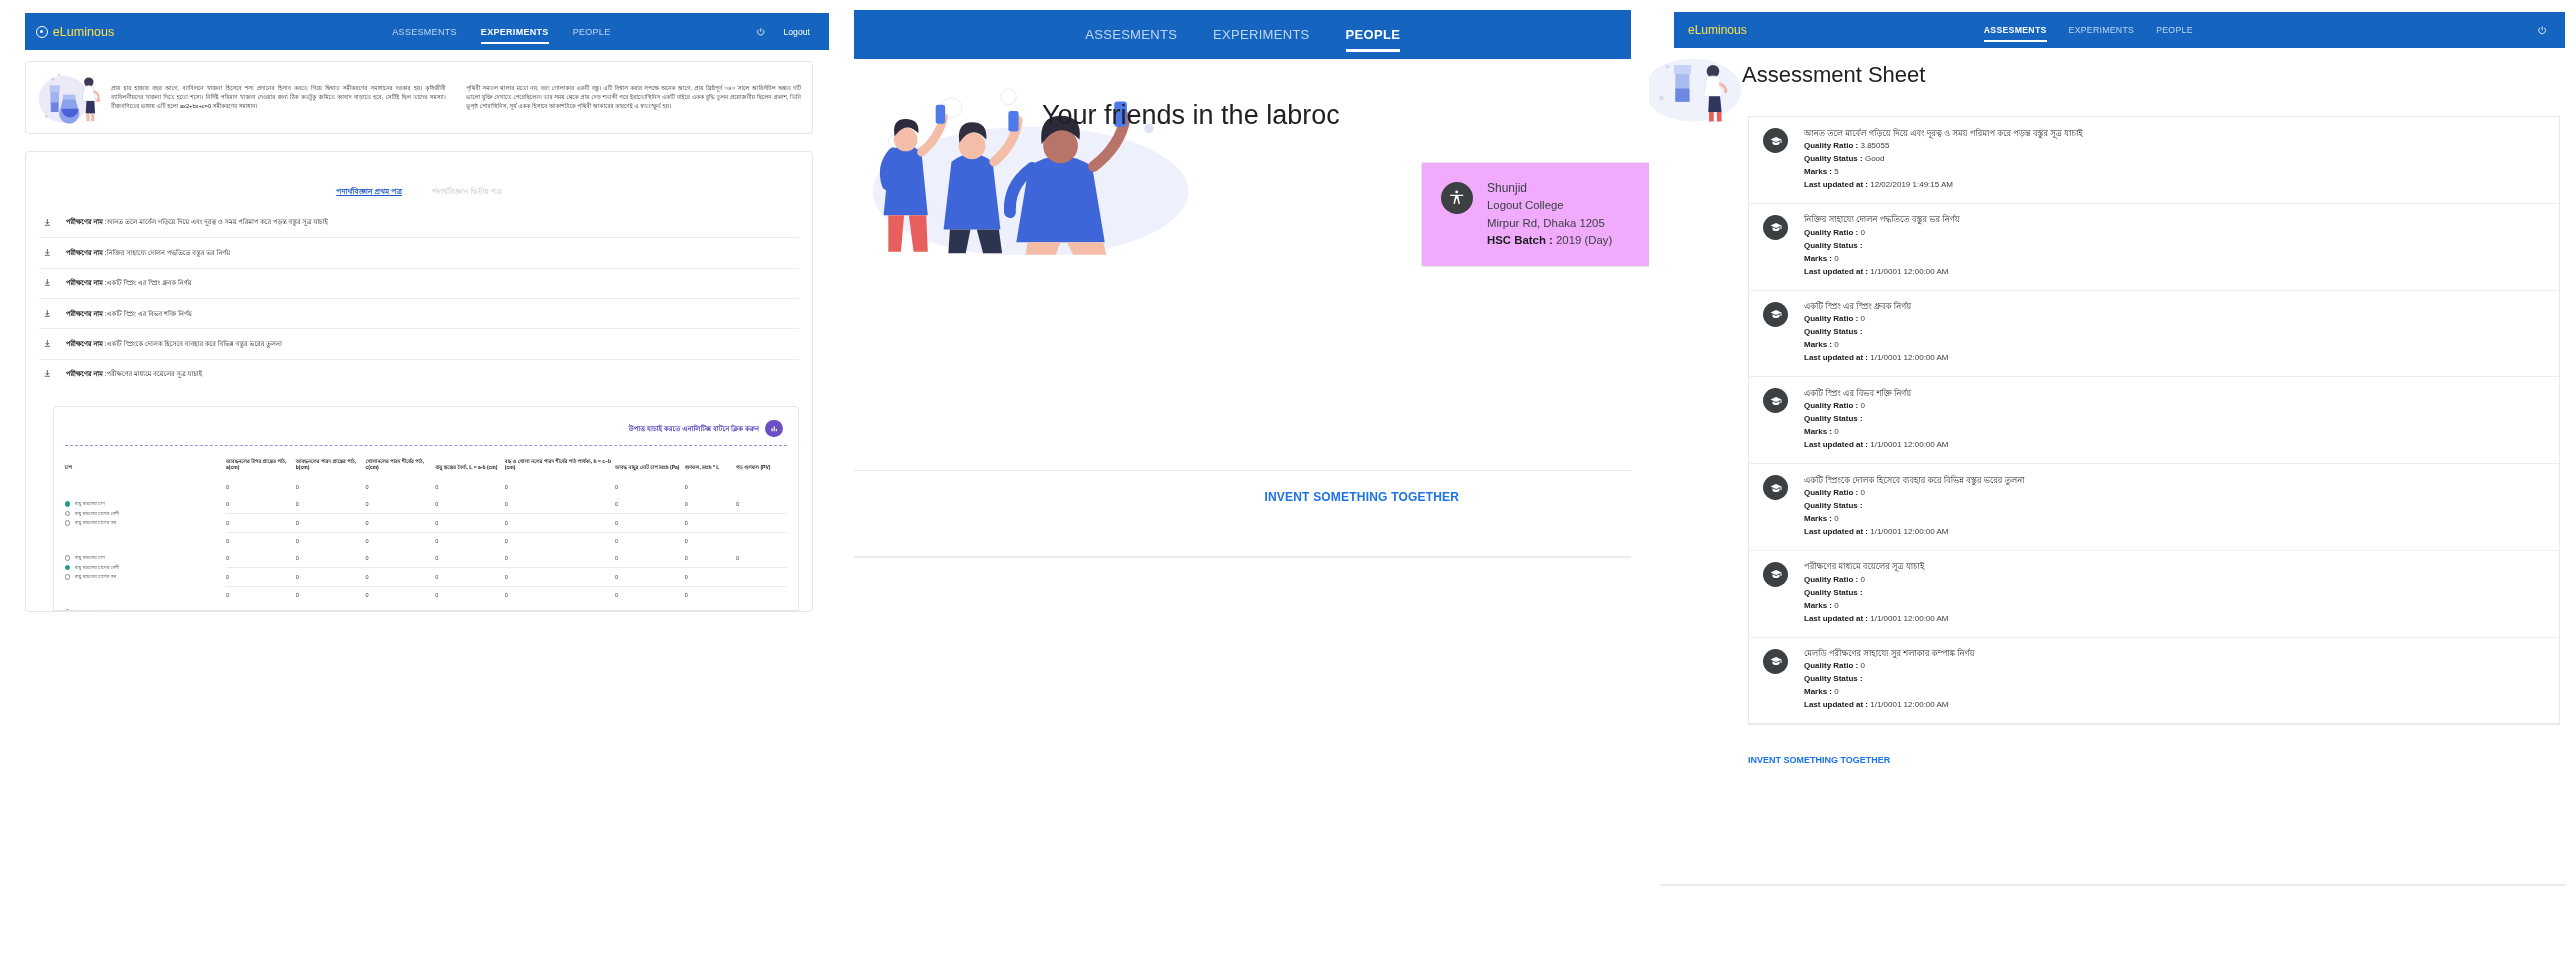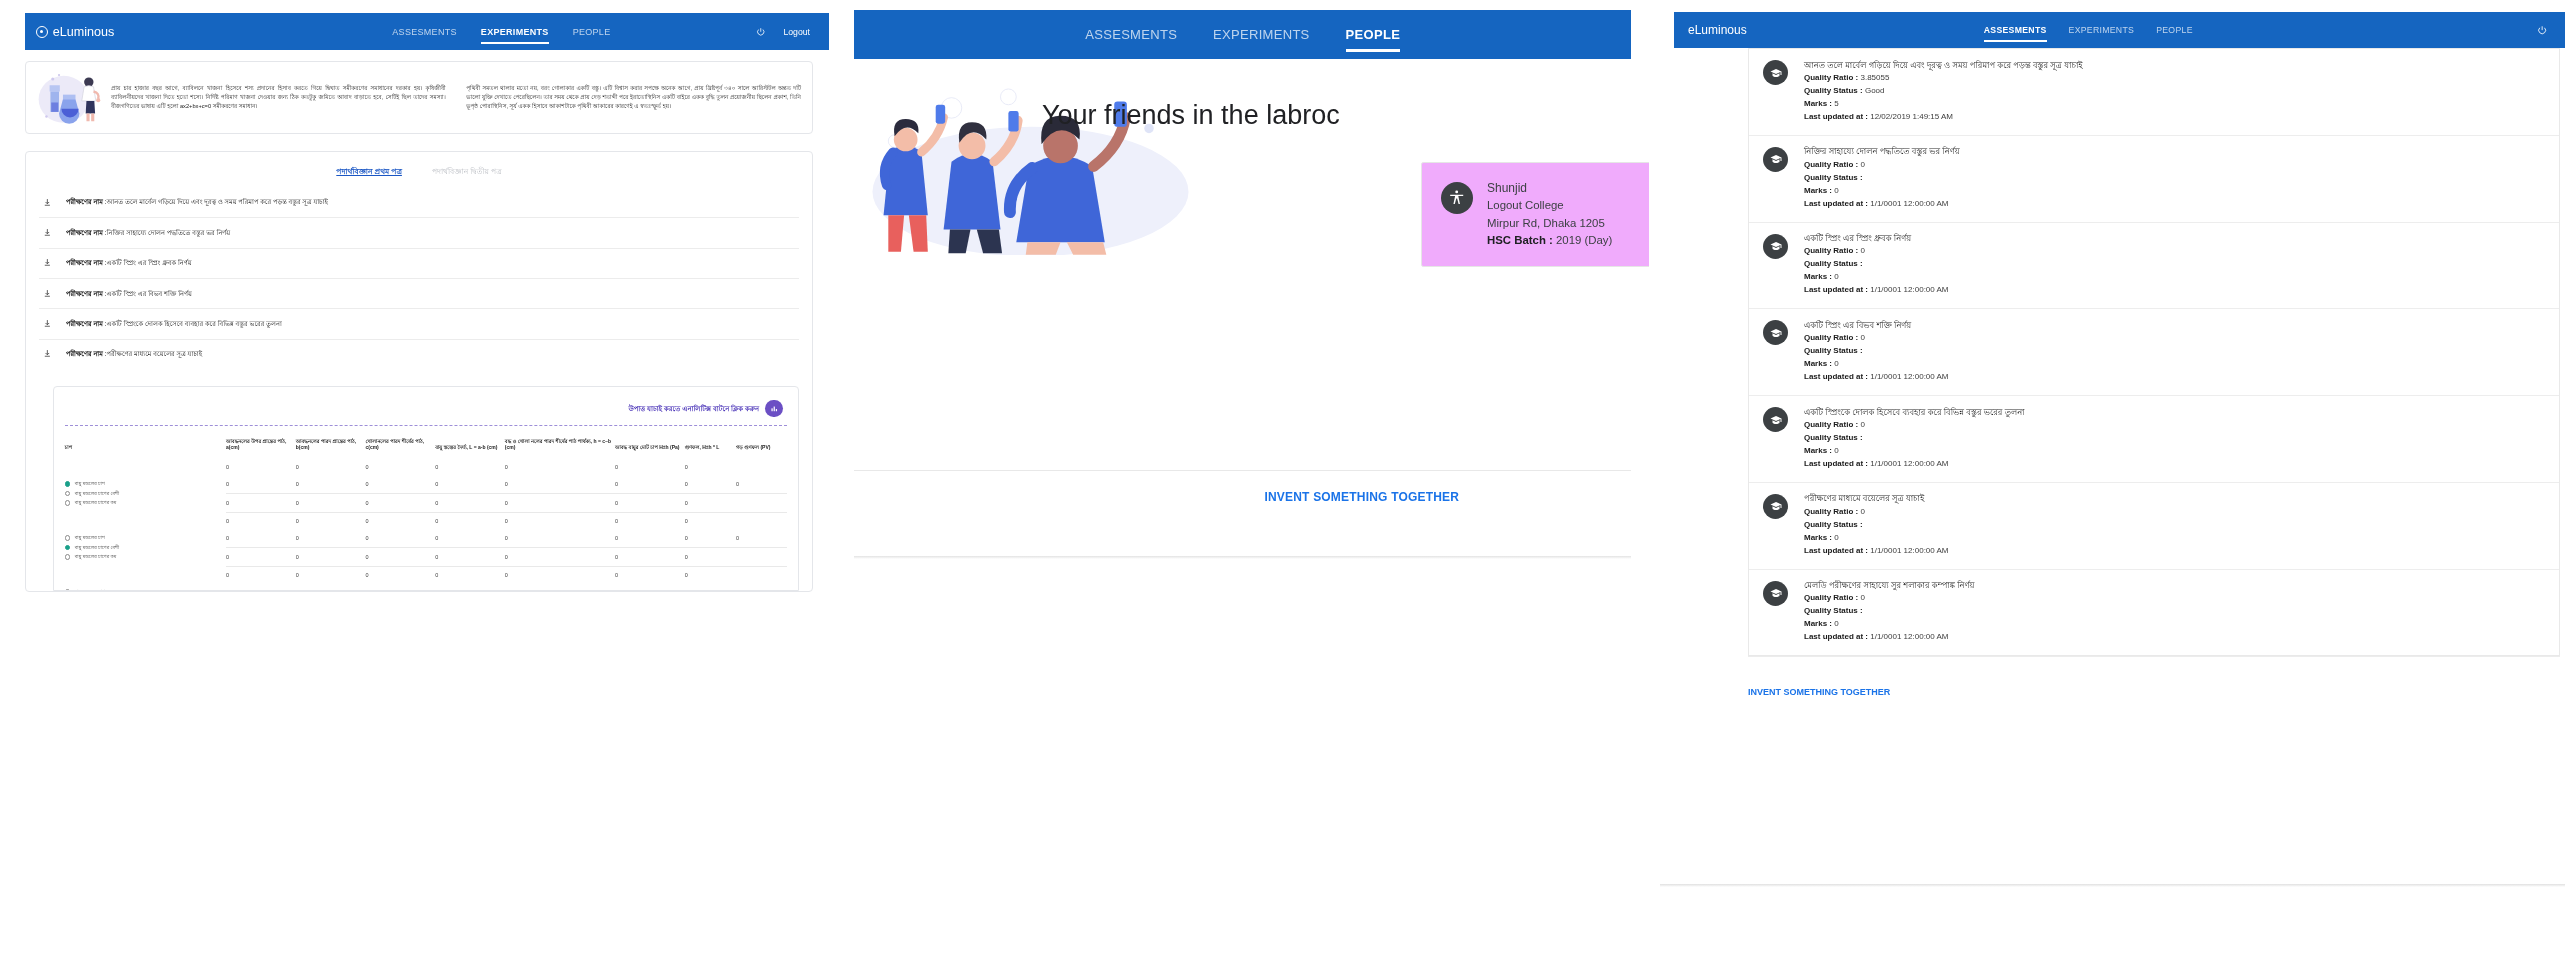--- a/index.html
+++ b/index.html
@@ -12,21 +12,21 @@
   .stage { position: relative; width: 2576px; height: 953px; background:#fff; }
 
   
   .navbar {
     background: #1565c0;
     display: flex; align-items: center;
     position: relative;
   }
   .brand {
     display: flex; align-items: center; gap: 4.7px;
-    color: #ffffff; font-weight: 400;
+    color: #fde047; font-weight: 400;
   }
   .brand-mark {
     display:inline-block; position:relative;
     border-radius:50%;
   }
   .nav-links { display:flex; align-items:flex-start; }
   .nav-link {
     color: rgba(255,255,255,.72);
     text-decoration: none;
     letter-spacing: 0.3px;
@@ -76,21 +76,21 @@
   }
   .side-card h4 { font-size:7.5px; padding:10.3px 12.6px 0; color:#1b1b1b; }
   .side-card p { font-size:6.8px; padding:7px 12.6px 12.6px; color:#333; line-height:1.5; }
   .side-card .divider { height:0.8px; background:#e8eaed; }
   .side-card a { display:block; font-size:6.8px; color:#1a73e8; padding:9.5px 12.6px; text-decoration:none; }
 
   .main-card {
     flex:1; border:0.8px solid #e4e6ea; border-radius:4px; background:#fff;
     padding:9.5px 12.6px 0;
   }
-  .tabs-row { display:flex; justify-content:center; gap:30px; padding:4.7px 0 9.5px; }
+  .tabs-row { display:flex; justify-content:center; gap:30px; padding:4.7px 0 9.5px;margin-top:20px; }
   .tab-item { font-size:7.5px; color:#b9bcc2; }
   .tab-item.active { color:#1a56c4; font-weight:700; text-decoration:underline; }
 
   .exp-row {
     display:flex; align-items:center; gap:14px;
     padding:8.7px 4.7px; border-bottom:0.8px solid #ececec;
     font-size:6.6px; color:#111;
   }
   .exp-row:last-child { border-bottom:none; }
   .dl-ico { width:8.7px; flex:0 0 8.7px; color:#222; }
@@ -560,20 +560,38 @@
         <a class="nav-link" href="#">PEOPLE</a>
       </div>
       <div class="logout">
         <svg width="10.3" height="10.3" viewBox="0 0 24 24" fill="none" stroke="#fff" stroke-width="2">
           <path d="M12 3v9"></path>
             <path d="M6.5 6.5a8 8 0 1 0 11 0"></path>
         </svg>
       </div>
     </div>
 
+    <div class="rt-hero">
+      <div class="rt-illus">
+        <svg class="illus-svg" width="130" height="69" viewBox="0 0 165 88">
+          <ellipse cx="96" cy="46" rx="62" ry="40" fill="#f0f2fb"></ellipse>
+          <rect x="72" y="14" width="22" height="11" fill="#c6d3f6"></rect>
+          <rect x="74" y="25" width="18" height="36" fill="#a9bcf0"></rect>
+          <path d="M74 44 h18 v17 h-18z" fill="#6d88e4"></path>
+          <circle cx="122" cy="22" r="8" fill="#3c3a52"></circle>
+          <path d="M114 30 q8 -4 16 0 l4 24 h-24z" fill="#fff" stroke="#dfe2ee"></path>
+          <path d="M117 54 h14 l2 20 h-17z" fill="#2f355d"></path>
+          <path d="M117 74 h6 v12 h-6z M127 74 h6 v12 h-6z" fill="#e8605d"></path>
+          <path d="M130 38 q10 3 8 12" stroke="#f0b9ae" stroke-width="4" fill="none"></path>
+          <circle cx="64" cy="16" r="2.4" fill="#d5dbf4"></circle>
+          <circle cx="56" cy="56" r="3" fill="#d5dbf4"></circle>
+        </svg>
+      </div>
+      <div class="rt-title">Assessment Sheet</div>
+    </div>
 
     <div class="assess-list">
 
       <div class="assess-card">
         <span class="grad-circle">
           <svg width="12" height="12" viewBox="0 0 24 24" fill="#fff">
               <path d="M12 4 1 9l11 5 9-4.1V16h2V9z"></path>
               <path d="M5 12.6V17c0 1.7 3.1 3 7 3s7-1.3 7-3v-4.4l-7 3.2z"></path>
             </svg>
         </span>

